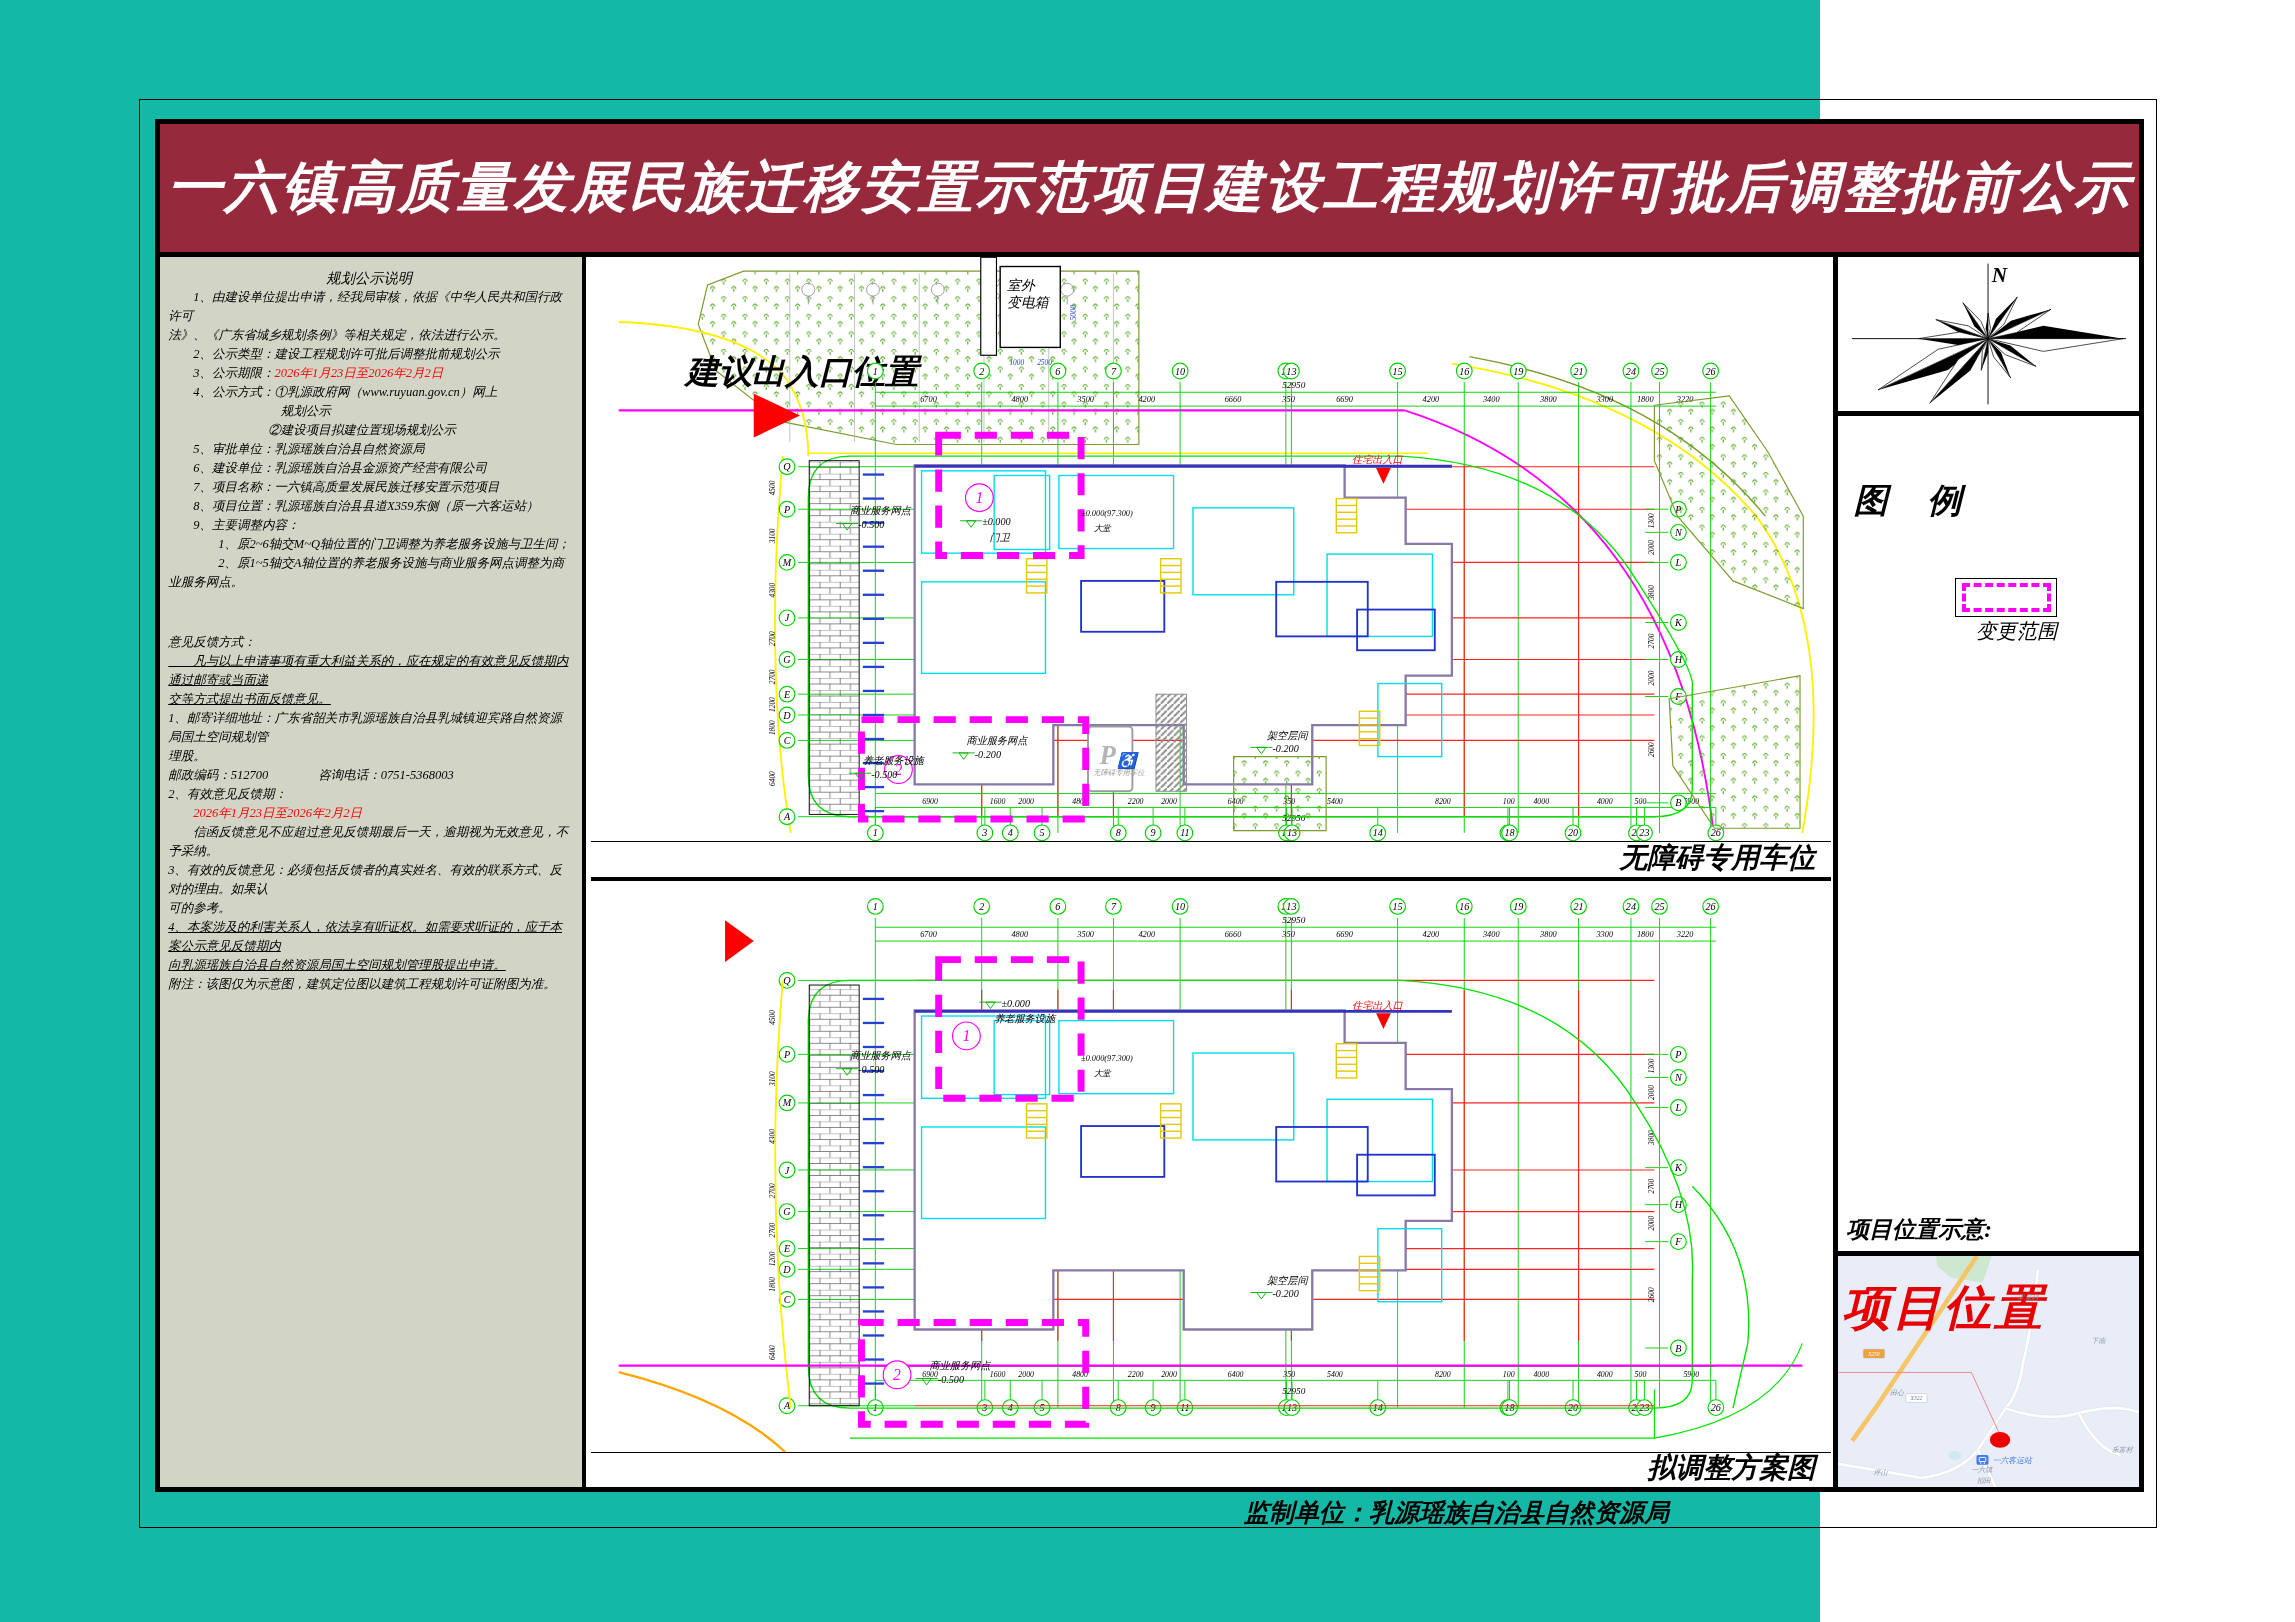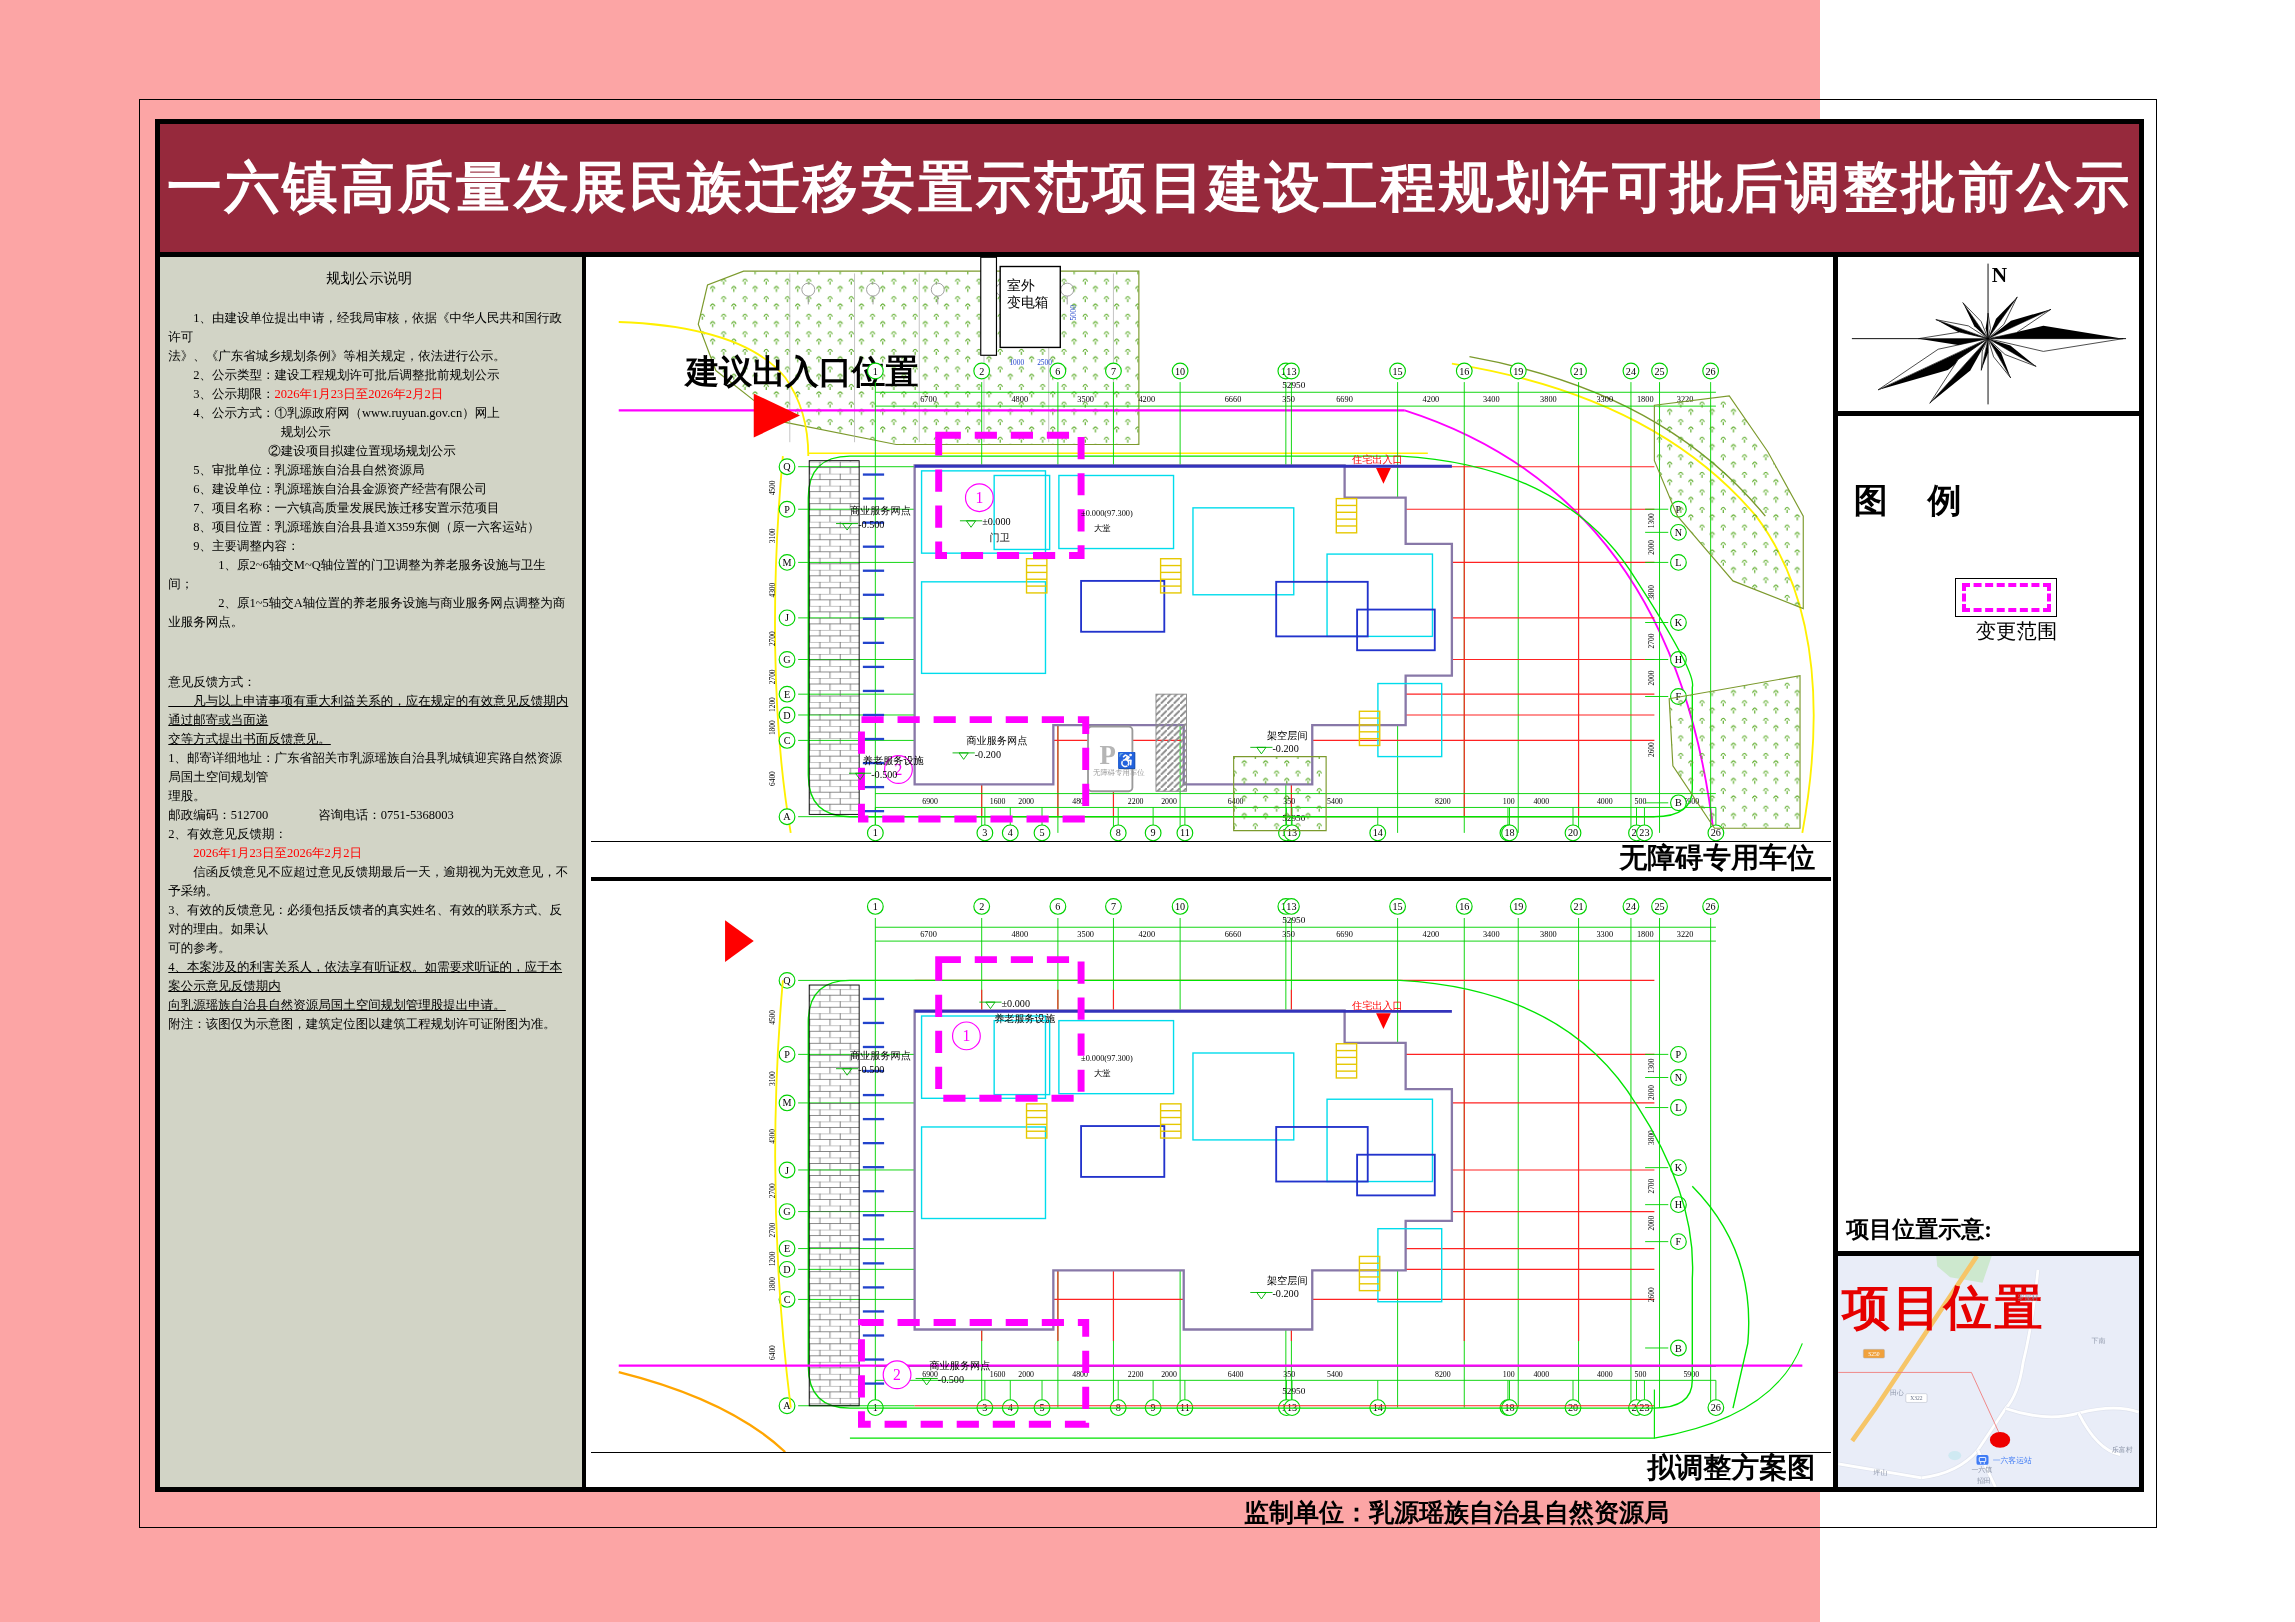--- a/index.html
+++ b/index.html
@@ -1,31 +1,31 @@
 <!DOCTYPE html>
 <html style="font-size:7.4px"><head>
 <meta charset="utf-8">
 <style>
   html,body{margin:0;padding:0;background:#ffffff;}
   body{width:2295px;height:1623px;position:relative;overflow:hidden;
        font-family:"Liberation Serif","DejaVu Serif",serif;}
-  .page{position:absolute;left:0;top:0;width:1820px;height:1623px;background:#fca5a5;}
+  .page{position:absolute;left:0;top:0;width:1820px;height:1623px;background:#14b8a6;font-style:italic;}
   .thin-border{position:absolute;left:139px;top:99px;width:2018px;height:1429px;
        border:1.4px solid #000;box-sizing:border-box;}
   .frame{position:absolute;left:155px;top:119px;width:1989px;height:1373px;
        border:5.6px solid #000;box-sizing:border-box;background:#fff;}
   
   .banner{position:absolute;left:0;top:0;width:100%;height:128px;border-bottom:5.6px solid #000;
        display:flex;align-items:center;justify-content:center;box-sizing:content-box;}
   .banner span{color:#fff;font-size:55px;font-weight:bold;letter-spacing:2.8px;
        font-family:"Liberation Sans","DejaVu Sans",sans-serif;white-space:nowrap;}
   
   .left-panel{position:absolute;left:0;top:133px;bottom:0;width:426px;border-right:4.6px solid #000;
        box-sizing:border-box;padding:12px 12px 0 8.3px;}
-  .lp-title{text-align:center;font-size:14.3px;margin-bottom:21px;}
+  .lp-title{text-align:center;font-size:14.3px;margin-bottom:0;}
   .lp-line{font-size:12.5px;line-height:1.52;white-space:pre-wrap;word-break:break-all;}
   .lp-line.u{text-decoration:underline;}
   .lp-line .red, .lp-line.red{color:#FF0000;}
   #feedback-lines{margin-top:41px;}
   .lp-sign{margin-top:32px;text-align:center;font-size:13px;line-height:1.8;
        padding-left:106px;}
   
   .plans{position:absolute;left:431px;top:133px;bottom:0;width:1240px;display:flex;flex-direction:column;}
   .plan-svg{display:block;width:100%;background:#fff;}
   #plan-top{height:584px;}

